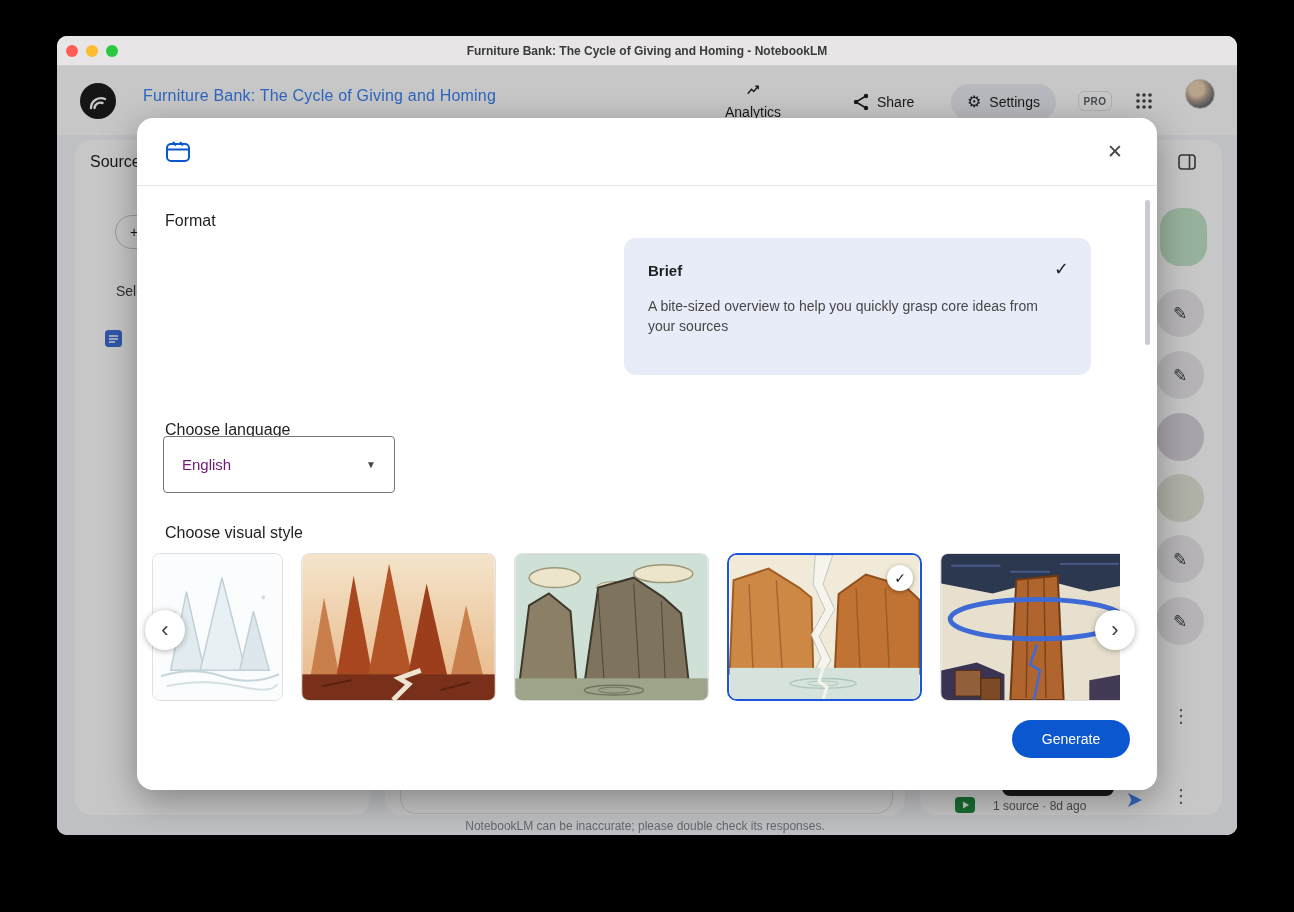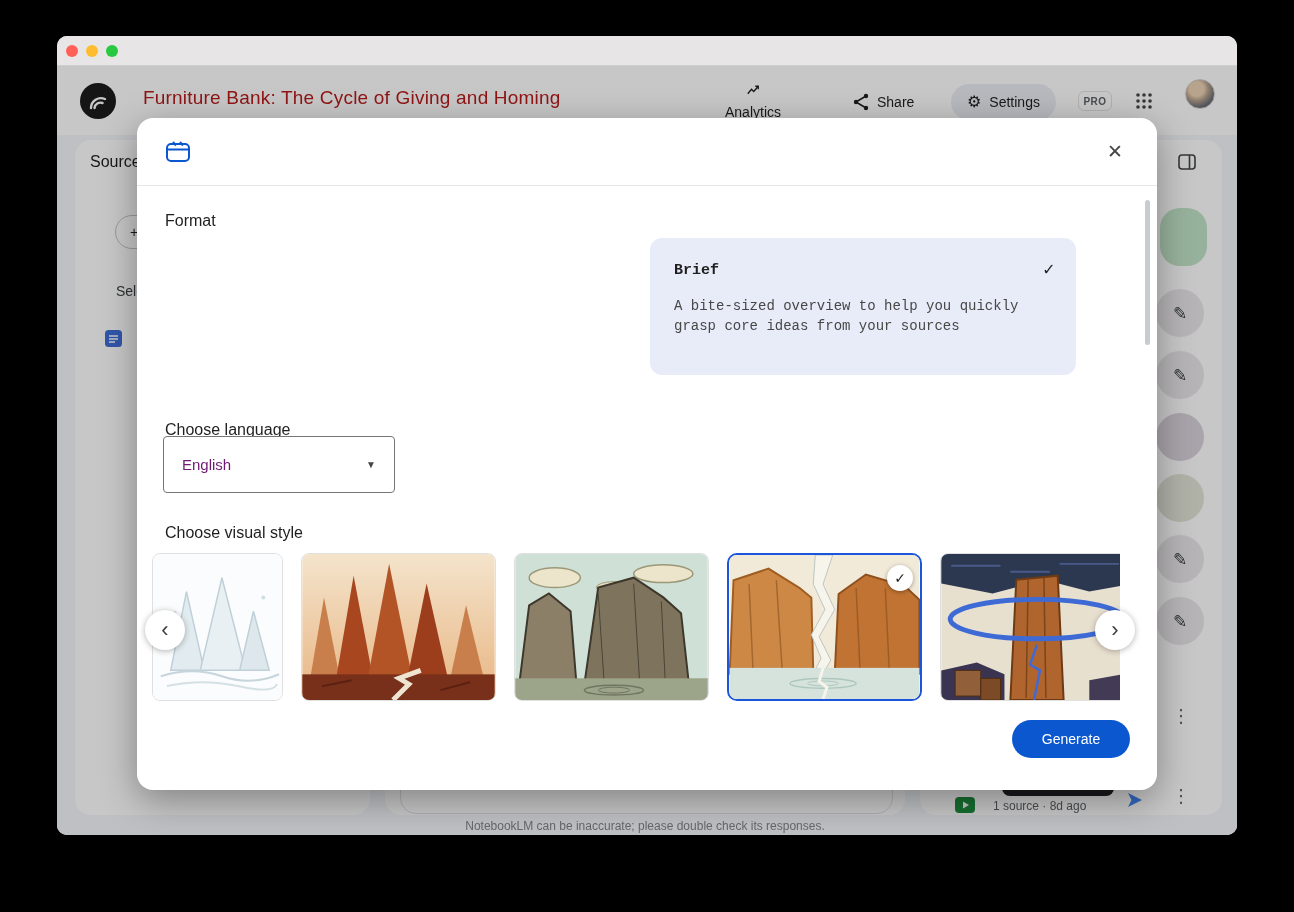--- a/index.html
+++ b/index.html
@@ -12,21 +12,21 @@
   .lights { position:absolute; left:9px; top:9px; display:flex; gap:8px; }
   .light { width:12px; height:12px; border-radius:50%; display:inline-block; }
   .light.red { background:#ff5f57; } .light.yellow { background:#febc2e; } .light.green { background:#28c840; }
   .titlebar-title { font-size:12px; font-weight:700; color:#3a3a3a; }
 
   .app { position:relative; height:769px; background:#f4f6fa; }
 
   
   .app-header { position:absolute; left:0; top:0; width:100%; height:69px; background:#fff; z-index:1; }
   .logo { position:absolute; left:23px; top:17px; width:36px; height:36px; }
-  .app-title { position:absolute; left:86px; top:21px; font-size:19px; color:#b91c1c; letter-spacing:.2px; }
+  .app-title { position:absolute; left:86px; top:21px; font-size:16px; color:#3b82f6; letter-spacing:.2px; }
   .hbtn { position:absolute; top:18px; height:36px; display:flex; align-items:center; gap:8px; font-size:14px; font-weight:500; color:#1f1f1f; cursor:pointer; }
   .hbtn .glyph { font-size:16px; line-height:1; }
   .settings-pill { background:#eceef4; border-radius:18px; padding:0 16px; }
   .pro-badge { position:absolute; left:1021px; top:25px; width:34px; height:20px; background:#fff; border:1px solid #e3e3e3; border-radius:6px; font-size:10px; font-weight:700; color:#5f6368; display:flex; align-items:center; justify-content:center; letter-spacing:.5px; }
   .grid-icon { position:absolute; left:1078px; top:26px; width:18px; height:18px; }
   .avatar { position:absolute; left:1128px; top:13px; width:30px; height:30px; border-radius:50%; background:radial-gradient(circle at 38% 32%, #ecd2b4 0 28%, #b7a28e 45%, #6d7076 70%, #4c4f55 100%); border:1px solid #d0d0d0; }
 
   
   .panel { position:absolute; background:#ffffff; border-radius:16px; top:74px; height:675px; z-index:1; }
   .panel.left { left:18px; width:295px; }
@@ -59,21 +59,21 @@
   .modal-title-icon { width:26px; height:24px; margin-right:14px; }
   .modal-title { font-size:23px; color:#202124; }
   .modal-close { position:absolute; right:28px; top:20px; width:28px; height:28px; border:none; background:none; font-size:19px; color:#444746; cursor:pointer; line-height:28px; text-align:center; }
   .m-scrollbar { position:absolute; right:7px; top:82px; width:5px; height:145px; border-radius:3px; background:#c8ccd2; }
 
   .sec-label { position:absolute; left:28px; font-size:16px; font-weight:500; color:#1f1f1f; }
   .lbl-format { top:94px; } .lbl-lang { top:287px;margin-top:16px; } .lbl-style { top:406px; }
 
   .format-card { position:absolute; top:120px; height:137px; border-radius:12px; padding:24px; cursor:pointer; }
   .format-card.explainer { left:26px; width:469px; background:#f1f3f4; }
-  .format-card.brief { left:513px; width:426px; background:#e8ecf9;font-family:Liberation Mono, monospace; }
+  .format-card.brief { left:487px; width:467px; background:#e8ecf9; }
   .fc-title { font-size:15px; font-weight:700; color:#1f1f1f; margin-bottom:17px; }
   .fc-desc { font-size:14px; color:#474747; line-height:20px; max-width:430px; }
   .fc-check { position:absolute; right:22px; top:20px; font-size:18px; font-weight:700; color:#1f1f1f; }
 
   .lang-select { position:absolute; left:26px; top:318px; width:232px; height:57px; border:1px solid #747775; border-radius:4px; background:#fff; display:flex; align-items:center; padding:0 18px; cursor:pointer; }
   .lang-value { font-size:15px; color:#701a75; flex:1; }
   .lang-caret { font-size:10px; color:#444746; }
 
   .carousel { position:absolute; left:15px; top:435px; width:968px; height:148px; overflow:hidden; display:flex; gap:18px; }
   .thumb { position:relative; flex:none; height:148px; border-radius:8px; overflow:hidden; cursor:pointer; border:1px solid #e0e0e0; }
@@ -92,20 +92,21 @@
 
 <div class="stage">
   <div class="window">
 
     <div class="titlebar">
       <div class="lights">
         <span class="light red"></span>
         <span class="light yellow"></span>
         <span class="light green"></span>
       </div>
+      <div class="titlebar-title">Furniture Bank: The Cycle of Giving and Homing - NotebookLM</div>
     </div>
 
     <div class="app">
 
       <div class="app-header">
         <svg class="logo" viewBox="0 0 36 36">
           <circle cx="18" cy="18" r="18" fill="#1b1b1b"></circle>
           <path d="M11 25 a10 10 0 0 1 14 -9" stroke="#fff" stroke-width="2.4" fill="none" stroke-linecap="round"></path>
           <path d="M14.5 25 a6 6 0 0 1 8 -5" stroke="#fff" stroke-width="2.4" fill="none" stroke-linecap="round"></path>
         </svg>

